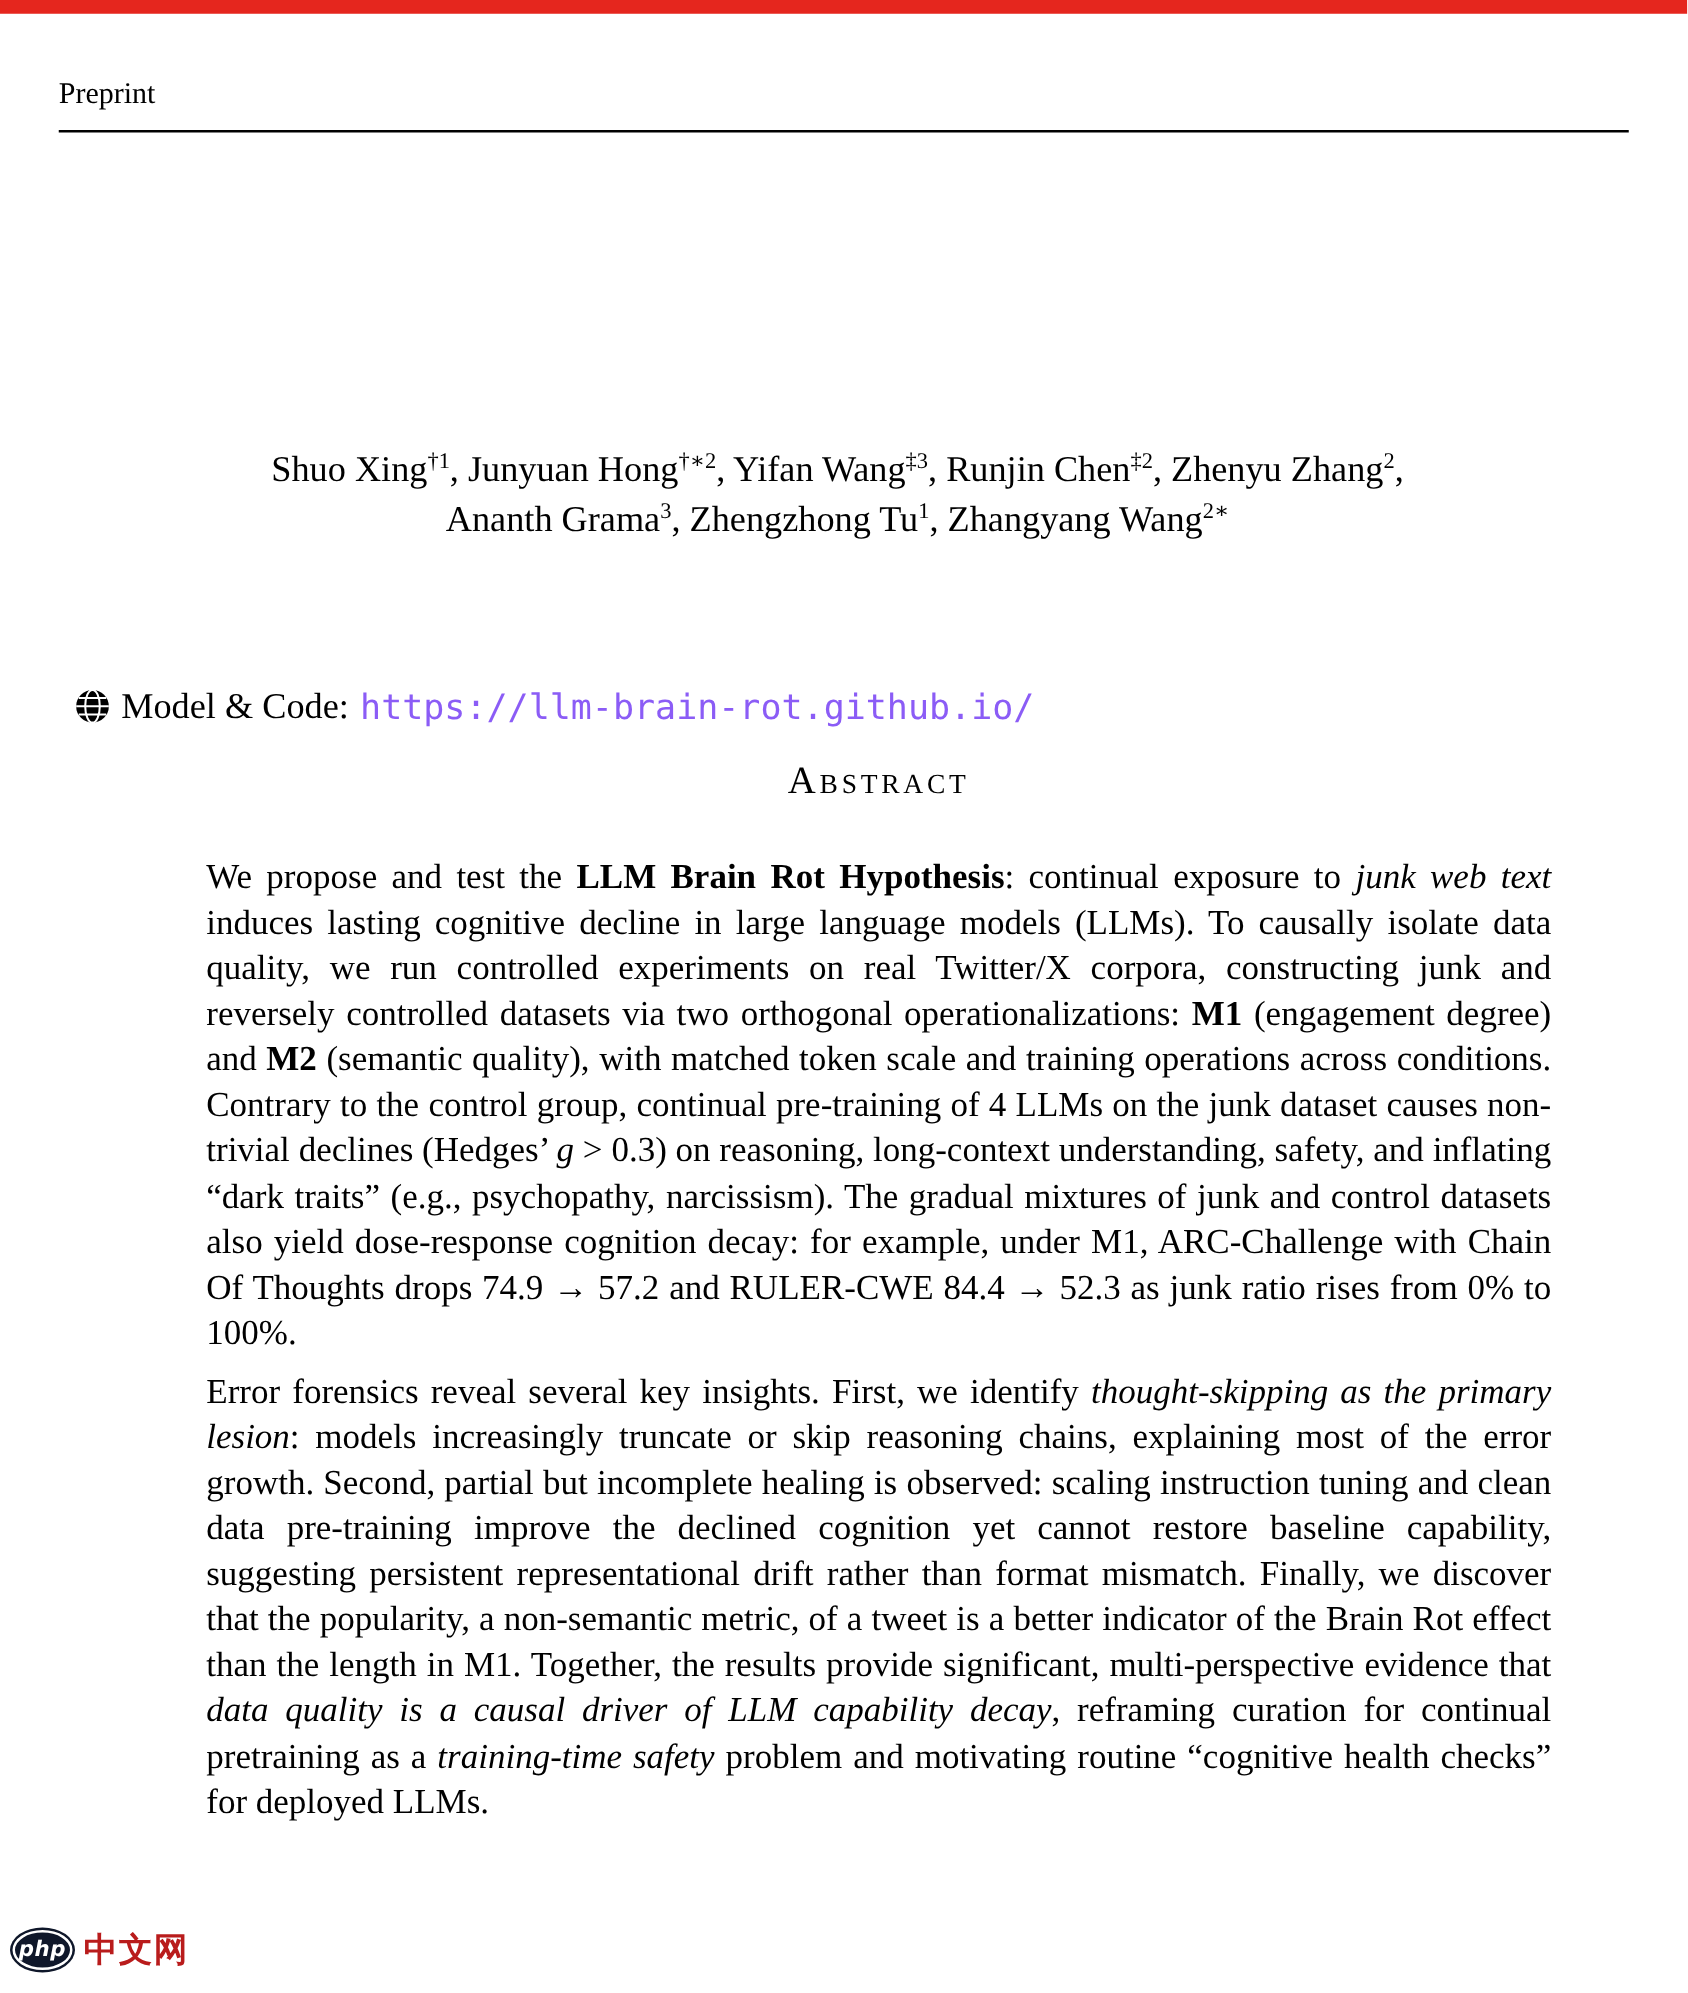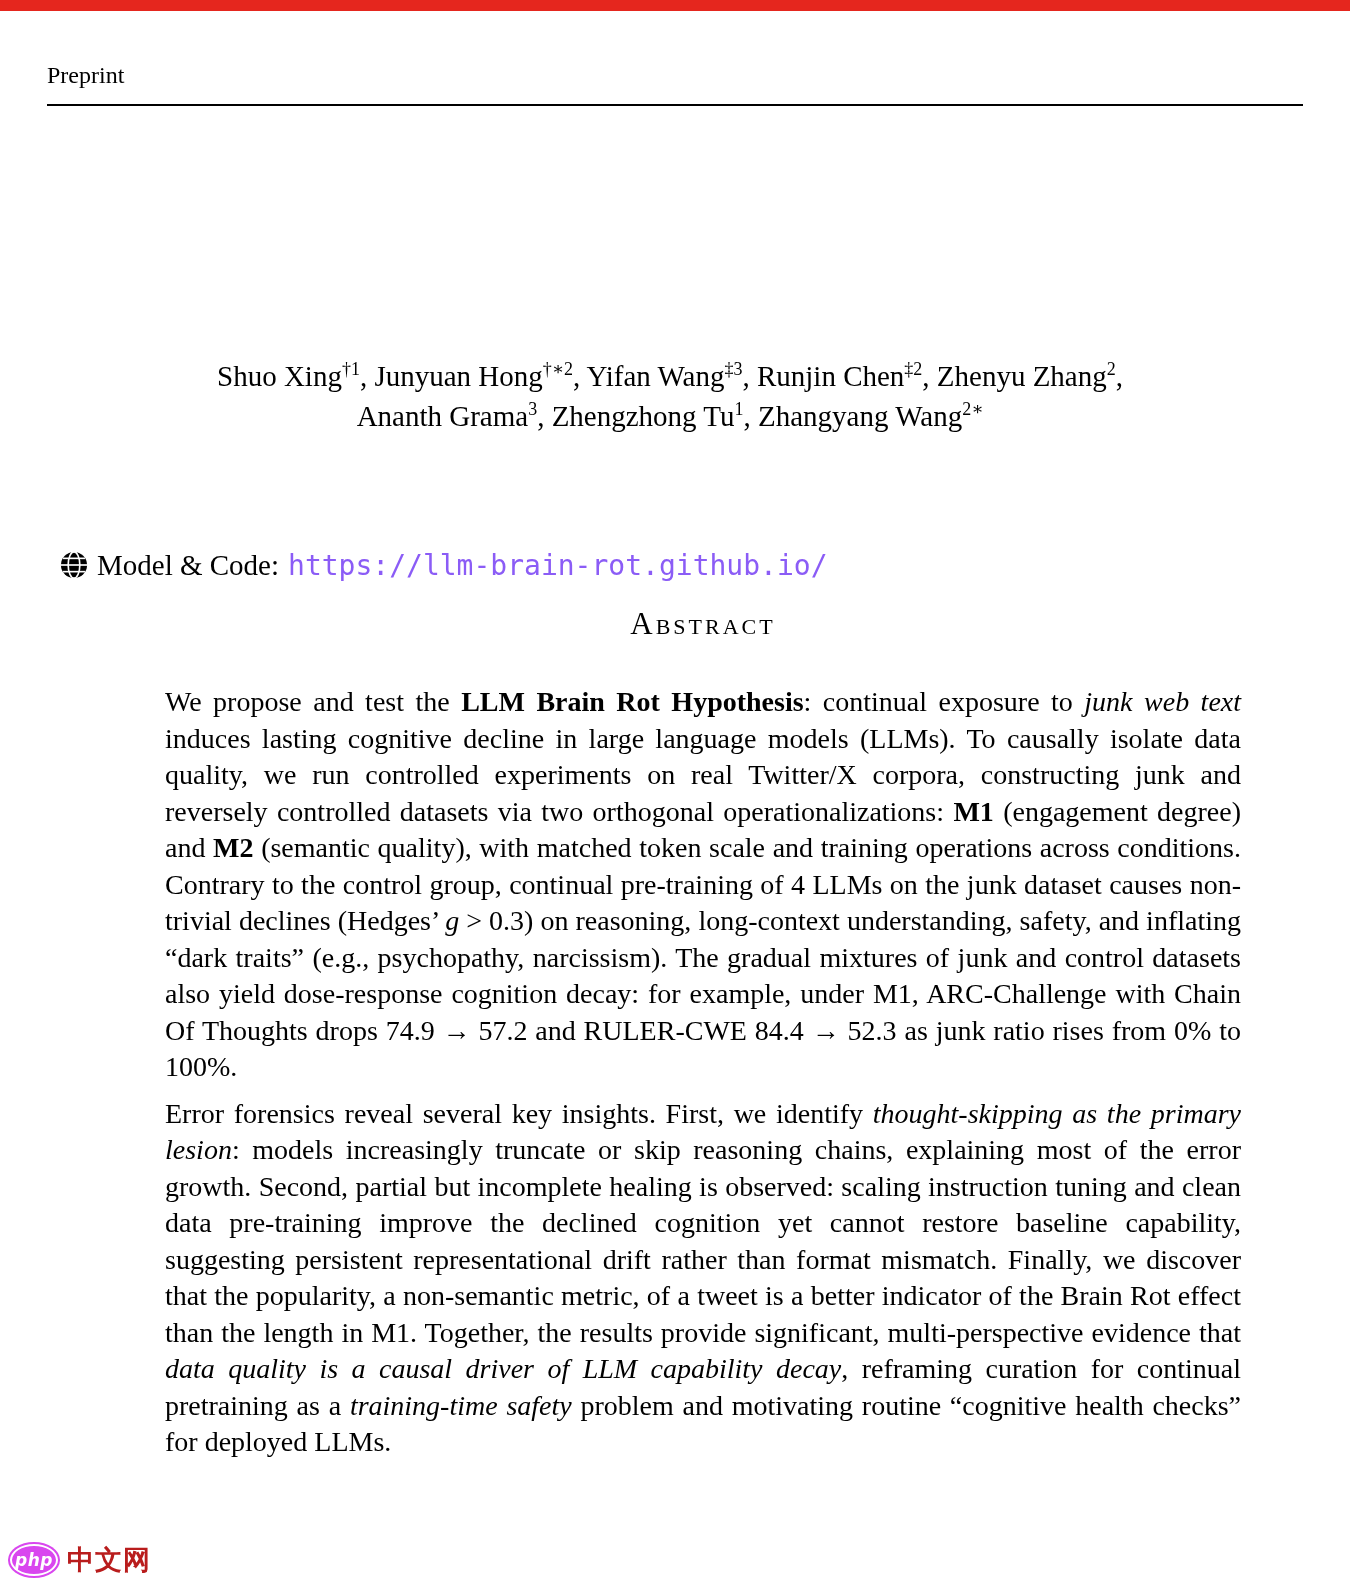--- a/index.html
+++ b/index.html
@@ -162,19 +162,19 @@
   </div>
 
   <div class="abstract-heading">Abstract</div>
 
   <div class="abstract-body">
     <p><span>We propose and test the </span><span style="font-weight: bold;">LLM Brain Rot Hypothesis</span><span>: continual exposure to </span><span style="font-style: italic;">junk web text</span><span> induces lasting cognitive decline in large language models (LLMs). To causally isolate data quality, we run controlled experiments on real Twitter/X corpora, constructing junk and reversely controlled datasets via two orthogonal operationalizations: </span><span style="font-weight: bold;">M1</span><span> (engagement degree) and </span><span style="font-weight: bold;">M2</span><span> (semantic quality), with matched token scale and training operations across conditions. Contrary to the control group, continual pre-training of 4 LLMs on the junk dataset causes non-trivial declines (Hedges’ </span><span style="font-style: italic;">g</span><span> &gt; 0.3) on reasoning, long-context understanding, safety, and inflating “dark traits” (e.g., psychopathy, narcissism). The gradual mixtures of junk and control datasets also yield dose-response cognition decay: for example, under M1, ARC-Challenge with Chain Of Thoughts drops 74.9 → 57.2 and RULER-CWE 84.4 → 52.3 as junk ratio rises from 0% to 100%.</span></p>
     <p><span>Error forensics reveal several key insights. First, we identify </span><span style="font-style: italic;">thought-skipping as the primary lesion</span><span>: models increasingly truncate or skip reasoning chains, explaining most of the error growth. Second, partial but incomplete healing is observed: scaling instruction tuning and clean data pre-training improve the declined cognition yet cannot restore baseline capability, suggesting persistent representational drift rather than format mismatch. Finally, we discover that the popularity, a non-semantic metric, of a tweet is a better indicator of the Brain Rot effect than the length in M1. Together, the results provide significant, multi-perspective evidence that </span><span style="font-style: italic;">data quality is a causal driver of LLM capability decay</span><span>, reframing curation for continual pretraining as a </span><span style="font-style: italic;">training-time safety</span><span> problem and motivating routine “cognitive health checks” for deployed LLMs.</span></p>
   </div>
 
   <div class="watermark">
-    <span class="php-badge" style="background: #d946ef;">
+    <span class="php-badge" style="background: #0f172a;">
       <span class="php-badge-inner">php</span>
     </span>
     <span class="watermark-site">中文网</span>
   </div>
 
 </div>
 
 </body></html>

